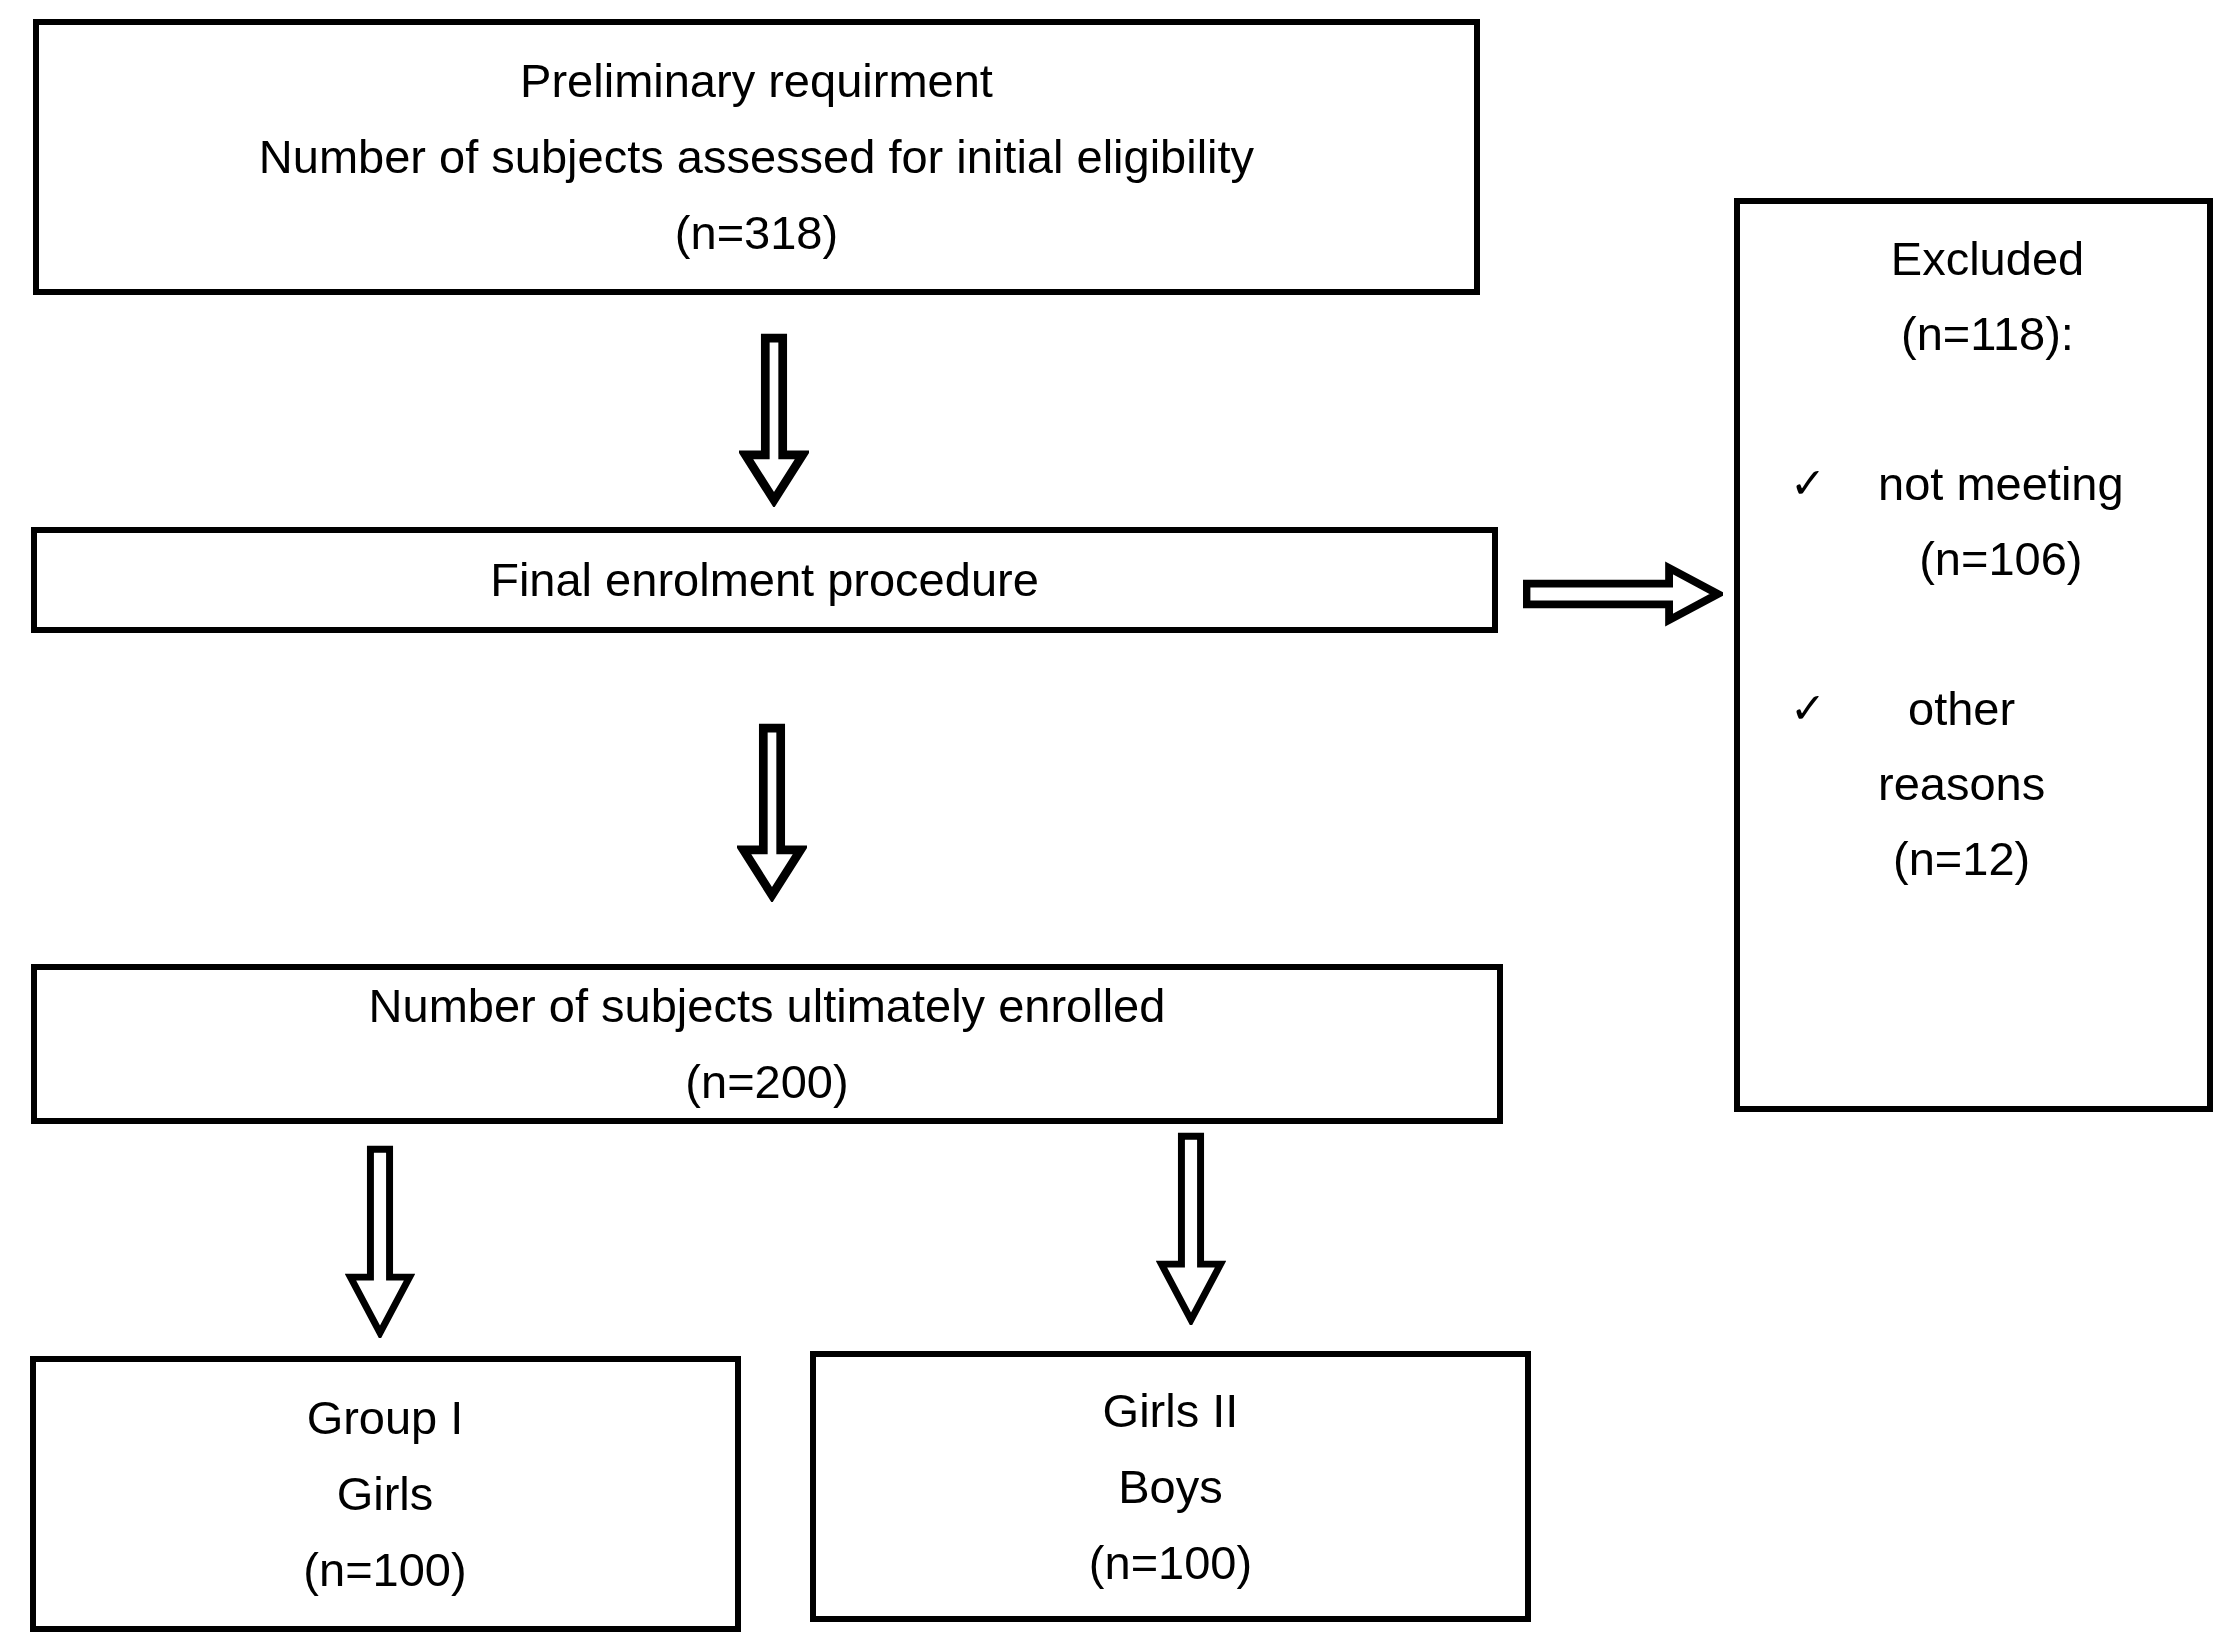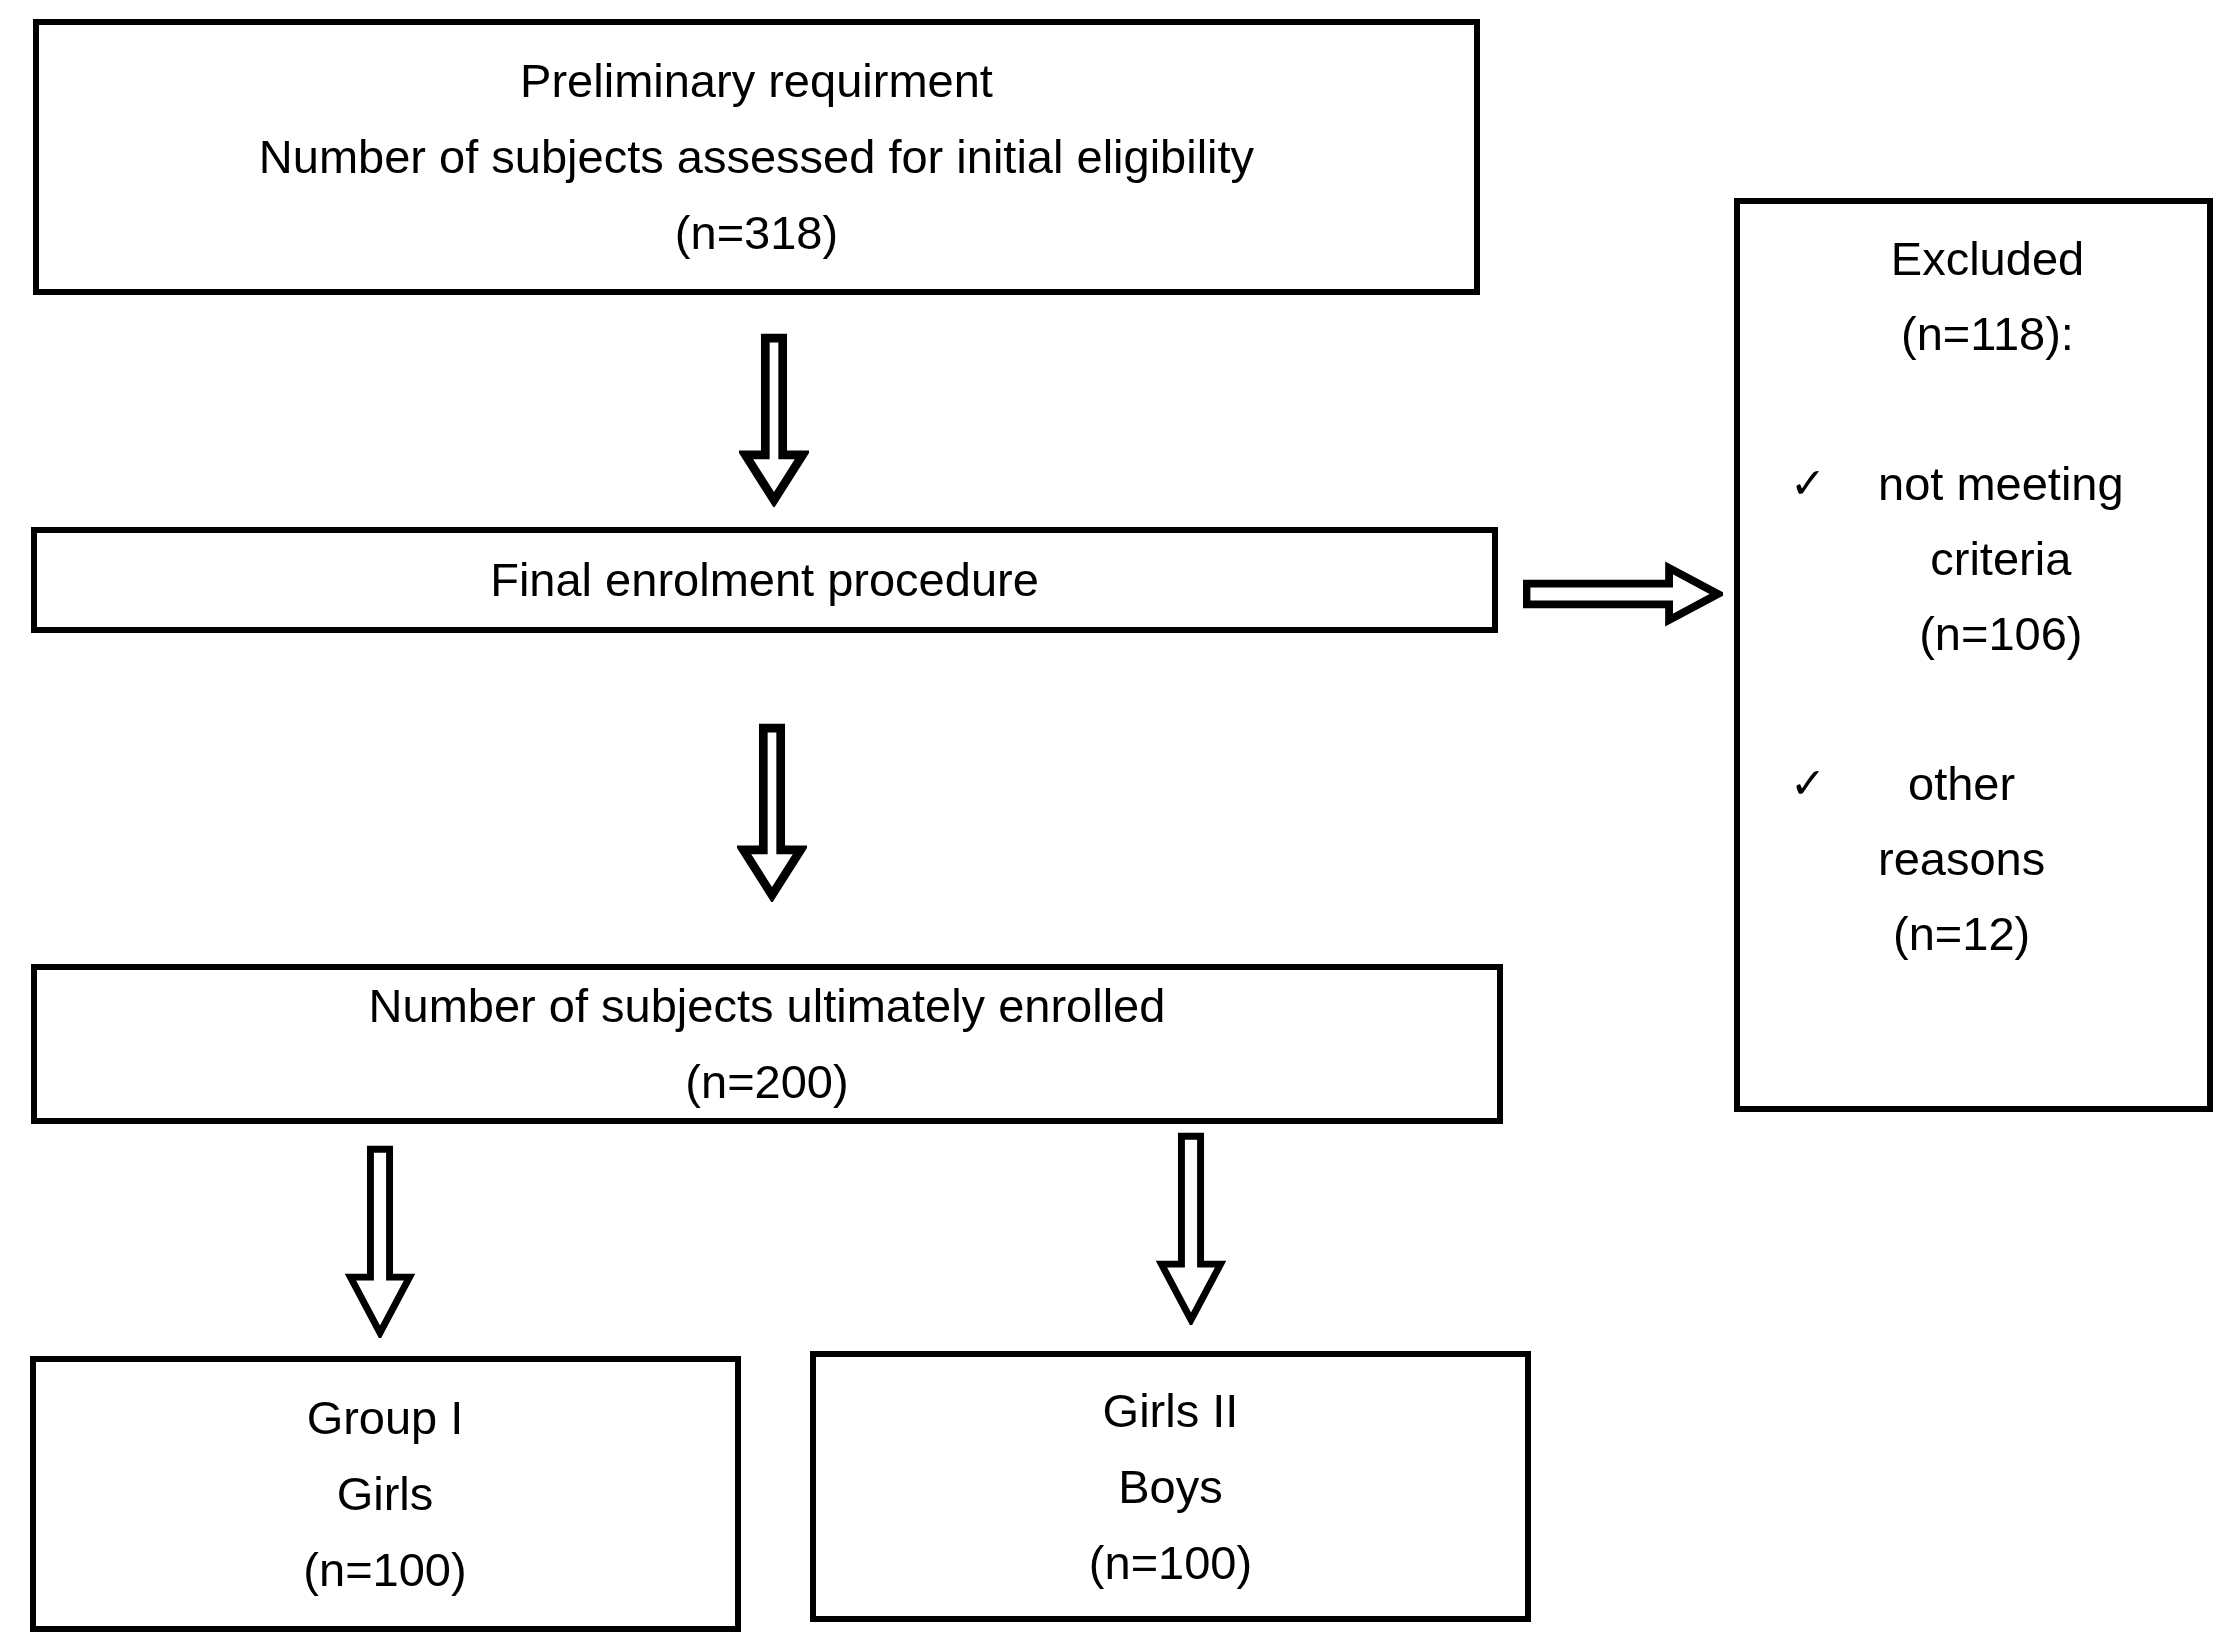--- a/index.html
+++ b/index.html
@@ -95,21 +95,20 @@
 
   <div class="box" id="box-excluded">
     <div class="ex-title">
       <div class="line">Excluded</div>
       <div class="line">(n=118):</div>
     </div>
     <div class="ex-item">
       <span class="ex-check">✓</span>
       <div class="ex-lines">
         <div class="line">not meeting</div>
-        <div class="line">criteria</div>
         <div class="line">(n=106)</div>
       </div>
     </div>
     <div class="ex-item">
       <span class="ex-check">✓</span>
       <div class="ex-lines">
         <div class="line">other</div>
         <div class="line">reasons</div>
         <div class="line">(n=12)</div>
       </div>

